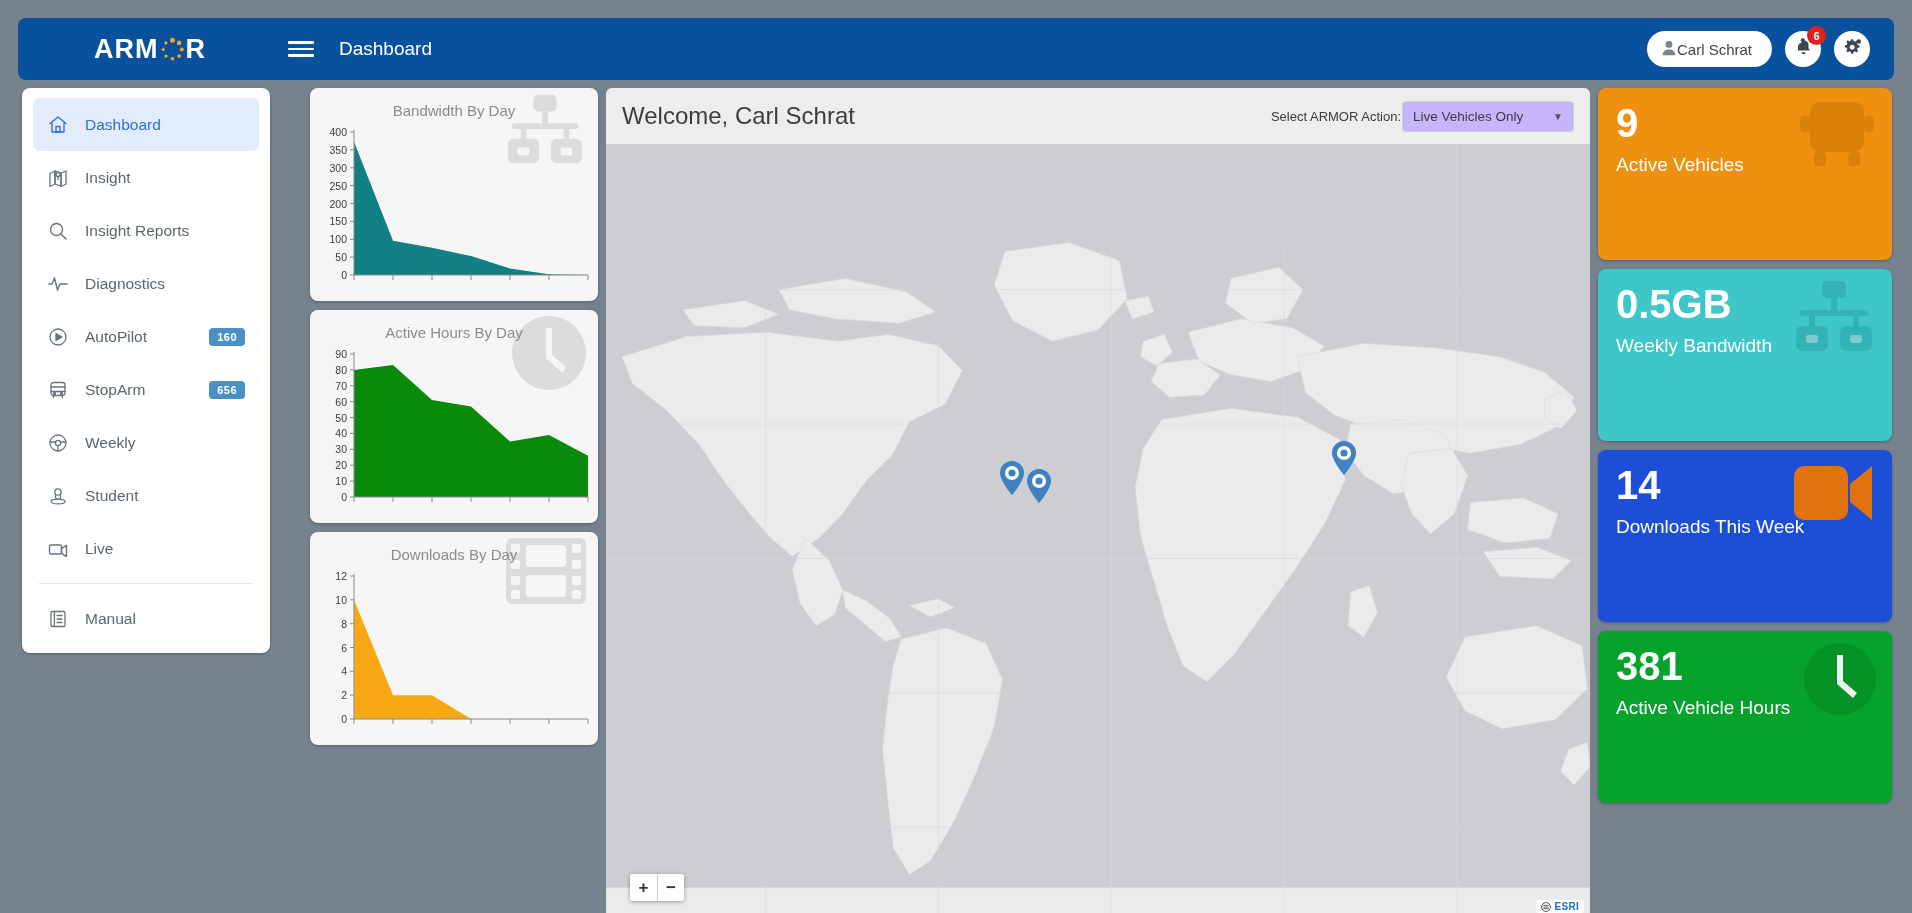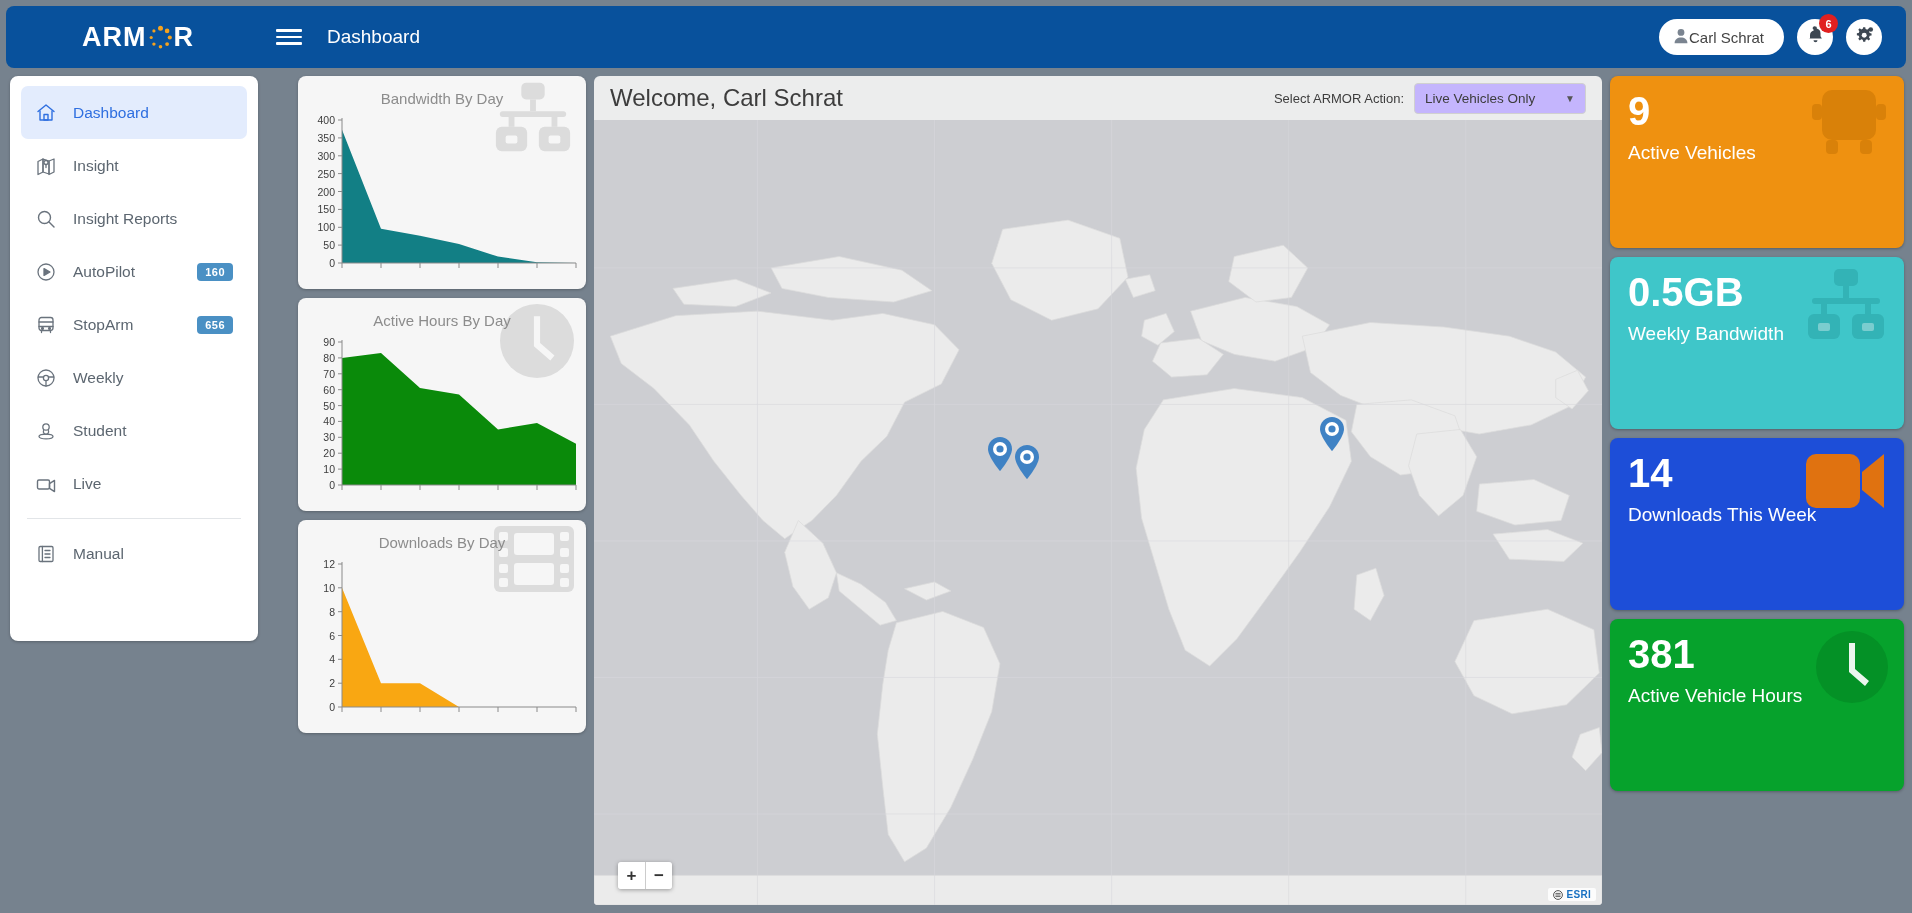--- a/index.html
+++ b/index.html
@@ -3,21 +3,21 @@
 <meta charset="utf-8">
 <title>ARMOR Dashboard</title>
 <style>
   * { box-sizing: border-box; margin: 0; padding: 0; }
   html, body {
     width: 1912px; height: 913px;
     background: #76828e;
     font-family: "Liberation Sans", sans-serif;
     overflow: hidden;
   }
-  .app { position: relative; width: 1912px; height: 913px; padding: 6px; }
+  .app { position: relative; width: 1912px; height: 913px; padding: 18px; }
 
   
   .header {
     position: relative;
     height: 62px;
     background: #08519c;
     border-radius: 8px;
     display: flex; align-items: center;
     padding: 0 16px;
   }
@@ -80,25 +80,25 @@
   .chart-title {
     position:absolute; top:14px; left:0; right:0; text-align:center;
     color:#8c8c8c; font-size:15px; z-index:2;
   }
   .chart-bg-icon { position:absolute; top:6px; right:12px; opacity:1; z-index:1; }
   .chart-svg { position:absolute; top:0; left:0; z-index:3; }
 
   
   .map-panel { flex:1; display:flex; flex-direction:column; }
   .map-head {
-    background:#eceded; border-radius:6px 6px 0 0; height:44px;
+    background:#eceded; border-radius:6px 6px 0 0; height:56px;
     display:flex; align-items:center; padding: 0 16px;
   }
   .welcome { font-size:24px; color:#3d3d3d; font-weight:400; }
-  .map-head-right { margin-left:auto; display:flex; align-items:center; gap:10px; }
+  .map-head-right { margin-left:auto; display:flex; align-items:center; gap:1px; }
   .sel-label { font-size:13px; color:#3d3d3d; }
   .select-box {
     background:#c4b5fd; border:1px solid #d0d0d0; border-radius:4px; height:31px; width:172px;
     display:flex; align-items:center; padding: 0 10px; cursor:pointer; font-size:13.5px; color:#3d3d3d;
   }
   .select-box .caret { margin-left:auto; font-size:10px; color:#555; }
   .map-area { position:relative; flex:1; overflow:hidden; background:#cdced2; border-radius: 0 0 4px 4px;}
   .map-svg { position:absolute; inset:0; width:100%; height:100%; }
   .zoom-ctl {
     position:absolute; left:24px; bottom:16px; display:flex; z-index:6;
@@ -224,20 +224,29 @@
 
       </div>
         <div class="nav-item">
         <span class="ic">
             <svg width="22" height="22" viewBox="0 0 22 22" fill="none" stroke="#6a737d" stroke-width="1.4" stroke-linecap="round" stroke-linejoin="round">
               <circle cx="9.5" cy="9.5" r="6"></circle>
               <path d="M14 14l5 5"></path>
             </svg>
           </span>
         <span class="nav-label">Insight Reports</span>
+
+      </div>
+        <div class="nav-item">
+        <span class="ic">
+            <svg width="22" height="22" viewBox="0 0 22 22" fill="none" stroke="#6a737d" stroke-width="1.4" stroke-linecap="round" stroke-linejoin="round">
+              <path d="M2 11h3l2.5-6 3 12L13 11h7"></path>
+            </svg>
+          </span>
+        <span class="nav-label">Diagnostics</span>
 
       </div>
         <div class="nav-item">
         <span class="ic">
             <svg width="22" height="22" viewBox="0 0 22 22" fill="none" stroke="#6a737d" stroke-width="1.3" stroke-linecap="round" stroke-linejoin="round">
               <circle cx="11" cy="11" r="8"></circle>
               <path d="M9 7.6 15 11l-6 3.4z" fill="#6a737d"></path>
             </svg>
           </span>
         <span class="nav-label">AutoPilot</span>

